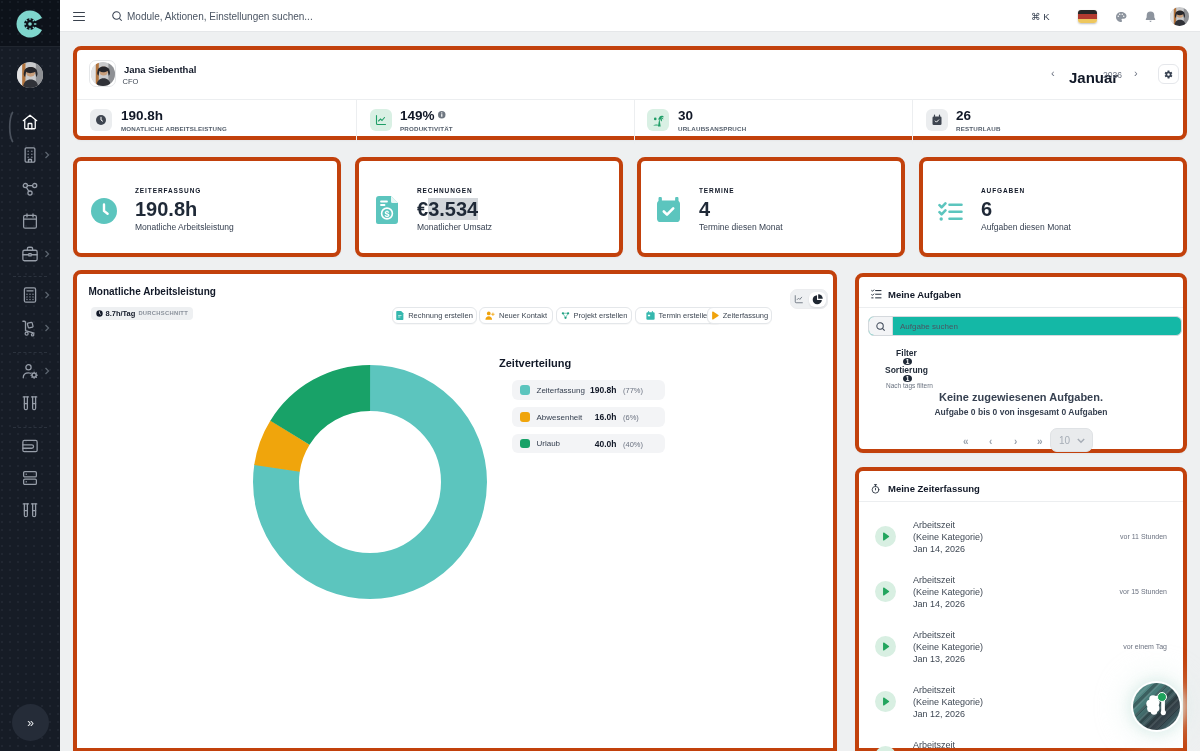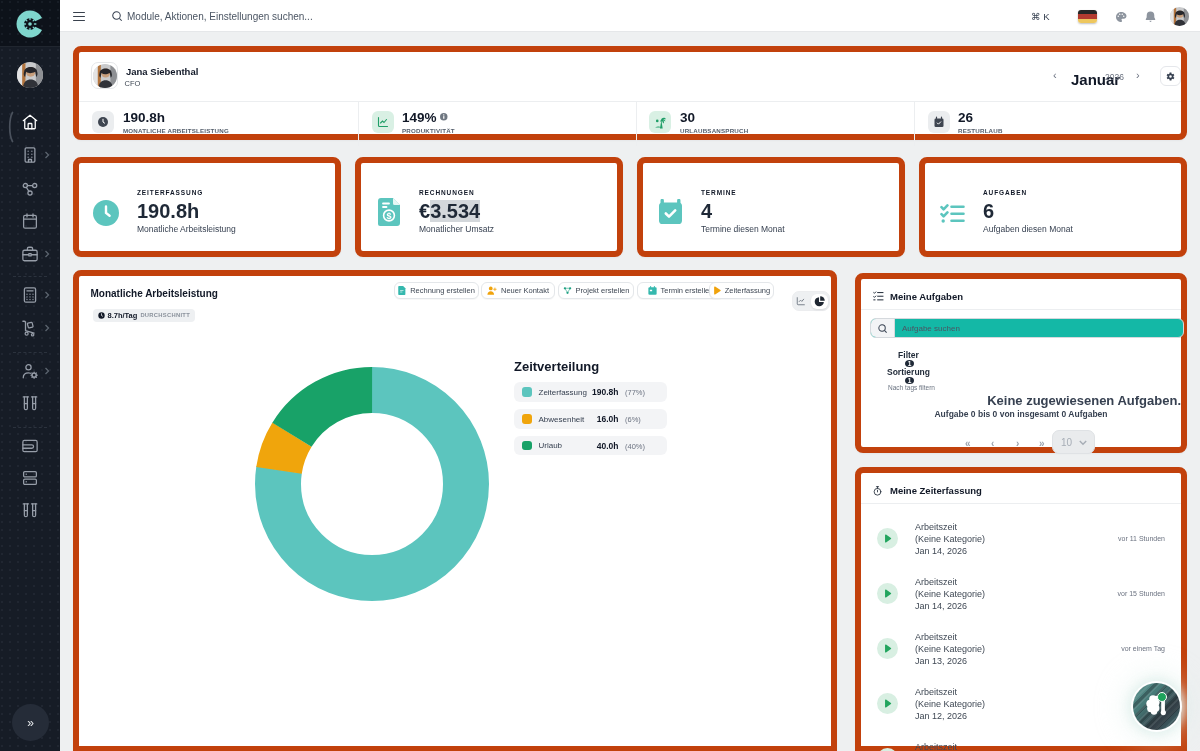--- a/index.html
+++ b/index.html
@@ -1,21 +1,21 @@
 <!DOCTYPE html>
 <html lang="de"><head>
 <meta charset="utf-8">
 <title>Dashboard</title>
 <style>
 *{margin:0;padding:0;box-sizing:border-box;}
 html,body{width:1200px;height:751px;overflow:hidden;}
 body{font-family:"Liberation Sans",sans-serif;background:#eef0f1;color:#1f2937;}
 #app{position:relative;width:1200px;height:751px;overflow:hidden;}
 .abs{position:absolute;}
-.card{position:absolute;background:#fff;border:6px solid #c2410c;border-radius:8px;box-shadow:0 1px 2px rgba(16,24,40,.04);}
+.card{position:absolute;background:#fff;border:4px solid #c2410c;border-radius:8px;box-shadow:0 1px 2px rgba(16,24,40,.04);}
 
 
 .topbar{position:absolute;left:60px;top:0;width:1140px;height:32px;background:#fff;border-bottom:1px solid #e5e7e9;z-index:5;}
 .burger{position:absolute;left:13px;top:12px;width:12px;height:9px;}
 .burger span{display:block;height:1.4px;background:#39414d;border-radius:2px;margin-bottom:2.4px;}
 .tb-search{position:absolute;left:51px;top:10px;display:flex;align-items:center;gap:4px;color:#49505c;}
 .tb-search .ph{font-size:10px;color:#4b5563;}
 .cmdk{position:absolute;left:971px;top:11px;font-size:9.5px;color:#374151;}
 .flag{position:absolute;left:1018px;top:10px;width:19px;height:13px;border-radius:3px;overflow:hidden;box-shadow:0 1px 2px rgba(0,0,0,.25);}
 .flag div{height:4.34px;}
@@ -58,43 +58,43 @@
 .mc-val{position:absolute;left:58px;top:38px;font-size:20px;line-height:21px;font-weight:bold;color:#1f2937;}
 .mc-sub{position:absolute;left:58px;top:60.5px;font-size:8.5px;color:#374151;}
 .sel{background:#d3d7db;}
 
 
 .chart-card{left:73px;top:270px;width:764px;height:482px;border-radius:8px 8px 0 0;}
 .cc-title{position:absolute;left:11.5px;top:13px;font-size:10px;line-height:10px;font-weight:bold;color:#111827;}
 .cc-pill{position:absolute;left:13.5px;top:33px;height:12.5px;background:#eef0f2;border-radius:4px;display:flex;align-items:center;gap:3px;padding:0 5px;}
 .cc-pill b{font-size:7.5px;color:#111827;}
 .cc-pill span{font-size:5.8px;color:#8a919b;letter-spacing:.3px;font-weight:bold;}
-.btn{position:absolute;top:6px;height:16.5px;background:#fff;border:1px solid #e4e7ea;border-radius:6px;display:flex;align-items:center;justify-content:center;gap:4px;font-size:7.5px;color:#3f4854;box-shadow:0 1px 1px rgba(16,24,40,.03);}
+.btn{position:absolute;top:33px;height:16.5px;background:#fff;border:1px solid #e4e7ea;border-radius:6px;display:flex;align-items:center;justify-content:center;gap:4px;font-size:7.5px;color:#3f4854;box-shadow:0 1px 1px rgba(16,24,40,.03);}
 .toggle{position:absolute;left:713px;top:15px;width:38px;height:20px;border-radius:7px;background:#eef0f2;border:1px solid #ecedef;display:flex;}
 .toggle .t{flex:1;display:flex;align-items:center;justify-content:center;color:#7a828c;}
 .toggle .t.on{background:#fff;border-radius:6px;margin:1.5px;box-shadow:0 1px 2px rgba(16,24,40,.1);color:#1f2937;}
-.legend-title{position:absolute;left:435px;top:83px;font-size:13px;font-weight:bold;color:#111827;}
+.legend-title{position:absolute;left:422px;top:83px;font-size:11px;font-weight:bold;color:#111827;}
 .lg-row{position:absolute;left:435px;width:153px;height:19.5px;background:#f3f4f6;border-radius:6px;}
 .lg-chip{position:absolute;left:8px;top:5px;width:9.5px;height:9.5px;border-radius:3px;}
 .lg-name{position:absolute;left:24.5px;top:5.5px;font-size:8px;color:#374151;}
 .lg-val{position:absolute;left:58px;top:5px;width:46.5px;text-align:right;font-size:8.5px;font-weight:bold;color:#111827;}
 .lg-pct{position:absolute;left:111px;top:6px;font-size:7.5px;color:#6b7280;}
 
 
 .tasks{left:855px;top:273px;width:332px;height:180px;}
 .t-head{position:absolute;left:0;top:0;width:100%;height:31px;border-bottom:1px solid #eceef0;}
 .t-title{position:absolute;left:29px;top:12px;font-size:9.5px;font-weight:bold;color:#111827;}
 .srch{position:absolute;left:9px;top:39px;width:314px;height:20px;border:1px solid #d5d9dd;border-radius:6px;background:#14b8a6;display:flex;overflow:hidden;}
 .srch .mag{width:24px;background:#f3f4f6;border-right:1px solid #d5d9dd;display:flex;align-items:center;justify-content:center;color:#374151;}
 .srch .ph{font-size:8px;color:#4b5563;align-self:center;padding-left:7px;}
 .f-row{position:absolute;left:17px;top:71px;height:14px;display:flex;align-items:center;color:#1f2937;flex-direction:column;}
 .badge{width:9px;height:9px;border-radius:50%;background:#1f2937;color:#fff;font-size:6.5px;font-weight:bold;display:flex;align-items:center;justify-content:center;}
 .f-b{font-size:8.5px;font-weight:bold;color:#1f2937;}
 .f-muted{font-size:6.5px;color:#6a7380;}
-.empty1{position:absolute;left:0;top:114px;width:100%;text-align:right;font-size:13px;font-weight:bold;color:#374151;}
+.empty1{position:absolute;left:0;top:114px;width:100%;text-align:center;font-size:11px;font-weight:bold;color:#374151;}
 .empty2{position:absolute;left:0;top:130px;width:100%;text-align:center;font-size:8.5px;font-weight:bold;color:#374151;}
 .pg-ch{position:absolute;top:159px;color:#9aa2ad;font-size:10px;font-weight:bold;}
 .pg-box{position:absolute;left:191px;top:151px;width:43px;height:24px;background:#e9ebed;border:1px solid #dfe2e5;border-radius:7px;color:#a6adb6;}
 
 
 .timec{left:855px;top:467px;width:332px;height:285px;border-radius:8px 8px 0 0;}
 .tc-head{position:absolute;left:0;top:0;width:100%;height:31px;border-bottom:1px solid #eceef0;}
 .tc-title{position:absolute;left:29px;top:12px;font-size:9.5px;font-weight:bold;color:#111827;}
 .trow .play{position:absolute;left:16px;width:21px;height:21px;border-radius:50%;background:#d8efe2;display:flex;align-items:center;justify-content:center;}
 .trow .tx{position:absolute;left:54px;font-size:9px;color:#3f4854;line-height:12px;}

